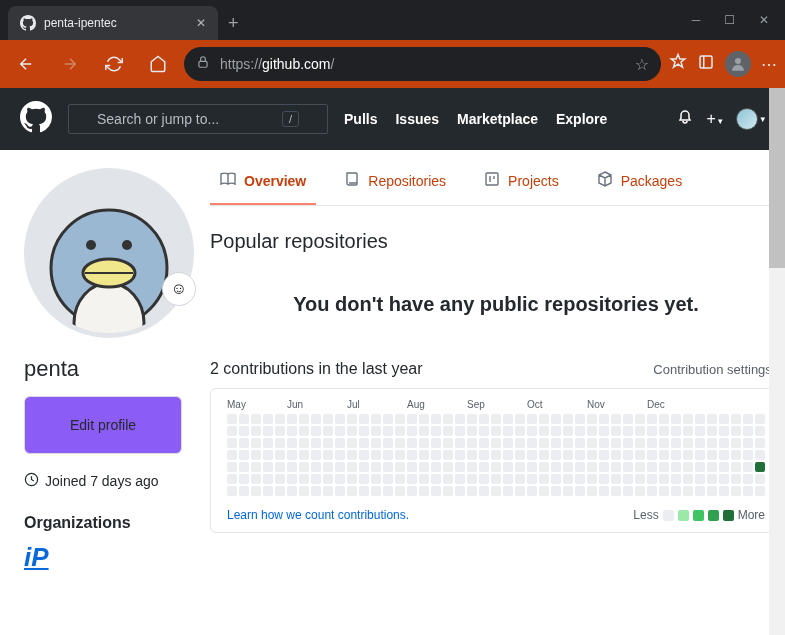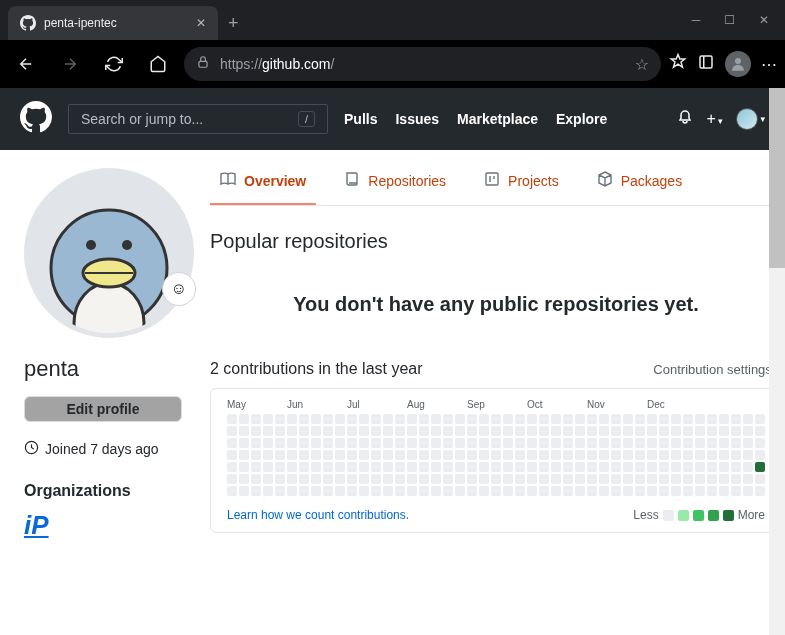--- a/index.html
+++ b/index.html
@@ -7,56 +7,56 @@
 
 
 .titlebar { height: 40px; background: #202124; display: flex; align-items: center; }
 .tab { display: flex; align-items: center; gap: 8px; background: #35363a; padding: 8px 12px; border-radius: 8px 8px 0 0; margin-left: 8px; height: 34px; margin-top: 6px; color: #e8eaed; font-size: 12px; width: 210px; }
 .tab svg { flex-shrink: 0; }
 .tab-close { margin-left: auto; opacity: 0.7; cursor: pointer; }
 .newtab { color: #9aa0a6; margin-left: 10px; font-size: 18px; cursor: pointer; margin-top: 6px; }
 .win-controls { margin-left: auto; display: flex; gap: 24px; padding-right: 16px; color: #9aa0a6; }
 .win-controls span { cursor: pointer; font-size: 12px; }
 
-.toolbar { height: 48px; background: #000000; display: flex; align-items: center; padding: 0 8px; gap: 8px; }
+.toolbar { height: 48px; background: #c2410c; display: flex; align-items: center; padding: 0 8px; gap: 8px; }
 .tb-btn { width: 36px; height: 36px; display: flex; align-items: center; justify-content: center; color: #e8eaed; cursor: pointer; border-radius: 50%; }
 .tb-btn.disabled { opacity: 0.4; }
 .urlbar { flex: 1; background: #202124; border-radius: 20px; height: 34px; display: flex; align-items: center; padding: 0 12px; gap: 10px; color: #e8eaed; }
 .urlbar .lock { color: #9aa0a6; }
 .url-text { font-size: 14px; }
 .url-text .proto { color: #9aa0a6; }
 .url-text .host { color: #fff; }
 .url-text .path { color: #9aa0a6; }
 .tb-right { display: flex; align-items: center; gap: 10px; color: #e8eaed; }
 .avatar-circle { width: 26px; height: 26px; border-radius: 50%; background: #5f6368; display: flex; align-items: center; justify-content: center; }
 
 
 .page-frame { position: relative; height: 547px; background: #fff; }
 .scrollbar { position: absolute; right: 0; top: 0; width: 16px; height: 100%; background: #f1f1f1; }
 .scrollbar-thumb { position: absolute; top: 0; width: 16px; height: 180px; background: #c1c1c1; }
 
 
 .gh-header { height: 62px; background: #24292e; display: flex; align-items: center; padding: 0 20px; gap: 16px; }
 .gh-logo { color: #fff; }
-.gh-search { background: #24292e; border: 1px solid #444d56; border-radius: 2px; height: 30px; width: 260px; display: flex; align-items: center; padding: 0 12px; color: #b5bcc3; font-size: 14px; }
+.gh-search { background: #24292e; border: 1px solid #444d56; border-radius: 2px; height: 30px; width: 260px; display: flex; align-items: center; padding: 0 28px; color: #b5bcc3; font-size: 14px; }
 .gh-search .slash { margin-left: auto; border: 1px solid #444d56; border-radius: 3px; padding: 1px 6px; font-size: 11px; }
 .gh-nav { display: flex; gap: 18px; }
 .gh-nav a { color: #fff; font-weight: 600; font-size: 14px; cursor: pointer; }
 .gh-right { margin-left: auto; display: flex; align-items: center; gap: 14px; color: #fff; }
 .gh-avatar { width: 22px; height: 22px; border-radius: 50%; background: linear-gradient(135deg, #8ec5d6, #d0e8f0); border: 1px solid #555; }
 .caret { font-size: 9px; margin-left: 2px; }
 
 
 .content { display: flex; padding-right: 16px; }
 .sidebar { width: 200px; padding: 18px 18px 0 24px; }
 .avatar-big { width: 170px; height: 170px; border-radius: 50%; background: #e1e4e8; position: relative; display: flex; align-items: center; justify-content: center; }
 .avatar-big svg { border-radius: 50%; }
 .status-emoji { position: absolute; bottom: 32px; right: -2px; width: 34px; height: 34px; background: #fff; border: 1px solid #d1d5da; border-radius: 50%; display: flex; align-items: center; justify-content: center; font-size: 16px; cursor: pointer; }
 .username { font-size: 22px; color: #24292e; margin-top: 18px; font-weight: 300; }
-.edit-btn { width: 100%; margin-top: 14px; padding: 4px; background: #a3a3a3; border: 1px solid #d9dcdf; border-radius: 6px; font-size: 14px; font-weight: 700; color: #24292e; cursor: pointer; }
+.edit-btn { width: 100%; margin-top: 14px; padding: 20px; background: #8b5cf6; border: 1px solid #d9dcdf; border-radius: 6px; font-size: 14px; font-weight: 400; color: #24292e; cursor: pointer; }
 .joined { display: flex; align-items: center; gap: 6px; margin-top: 18px; color: #24292e; font-size: 14px; }
 .orgs-h { font-size: 16px; font-weight: 600; margin-top: 24px; color: #24292e; }
 .org-logo { margin-top: 10px; font-size: 26px; font-weight: 700; color: #0969da; font-style: italic; cursor: pointer; text-decoration: underline; }
 
 .main { flex: 1; padding-left: 10px; }
 .tabs { display: flex; gap: 18px; border-bottom: 1px solid #e1e4e8; height: 48px; align-items: center; margin-top: 8px; }
 .tab-item { display: flex; align-items: center; gap: 8px; padding: 0 10px; height: 100%; color: #c2410c; font-size: 14px; cursor: pointer; border-bottom: 2px solid transparent; }
 .tab-item.active { border-bottom: 2px solid #f9826c; font-weight: 600; }
 .tab-ico { color: #6a737d; }
 

